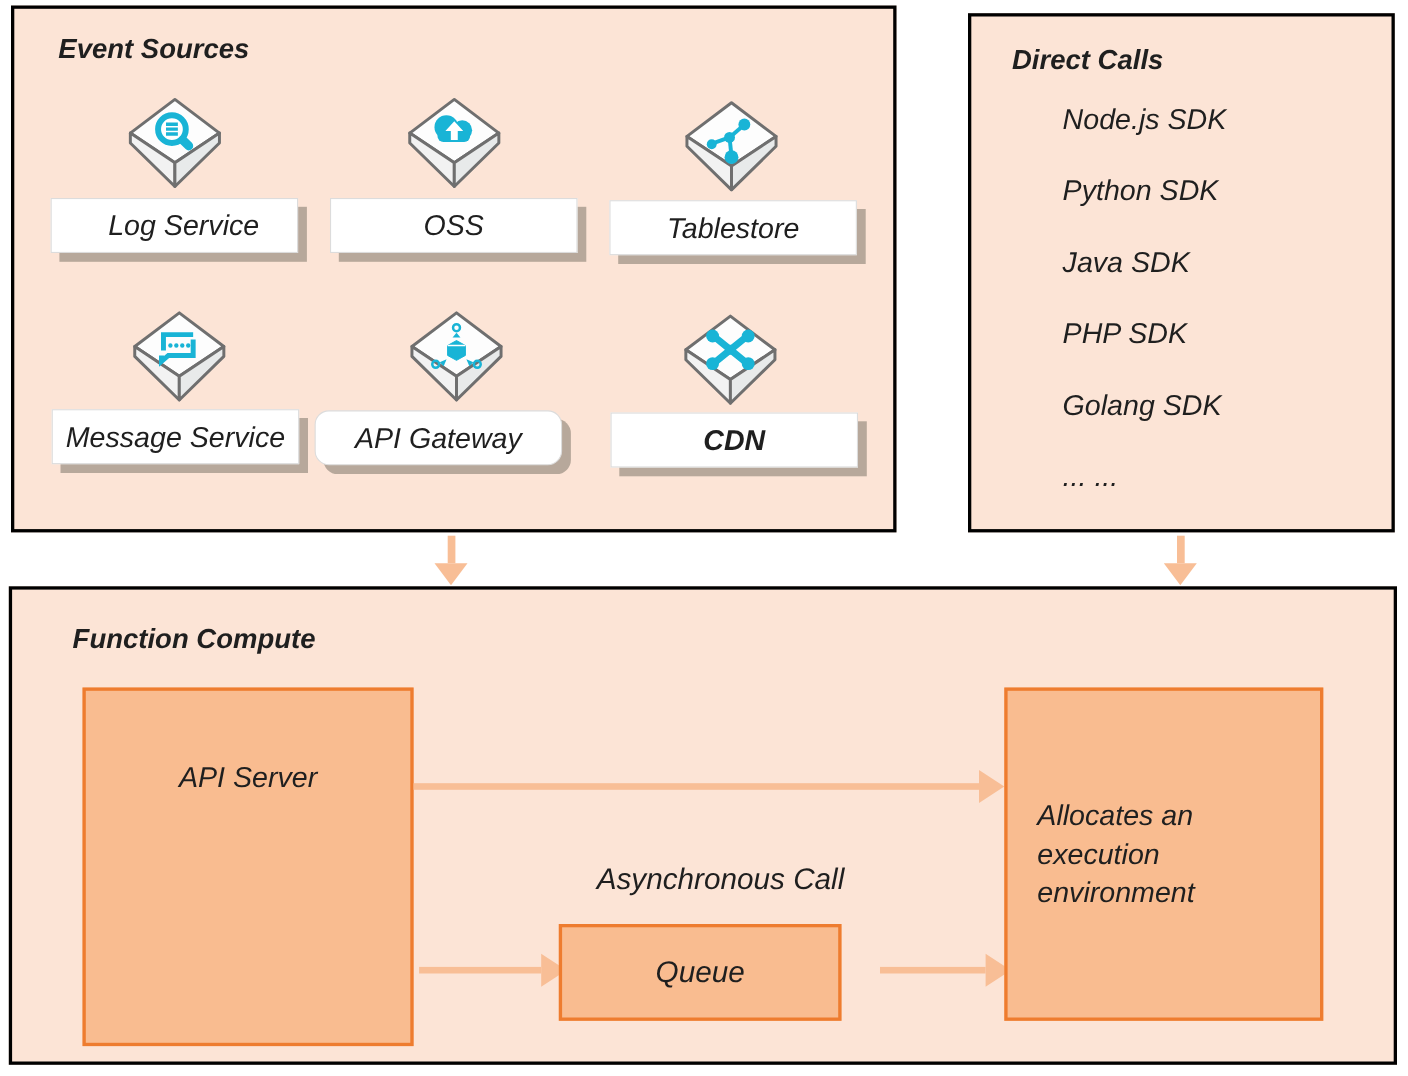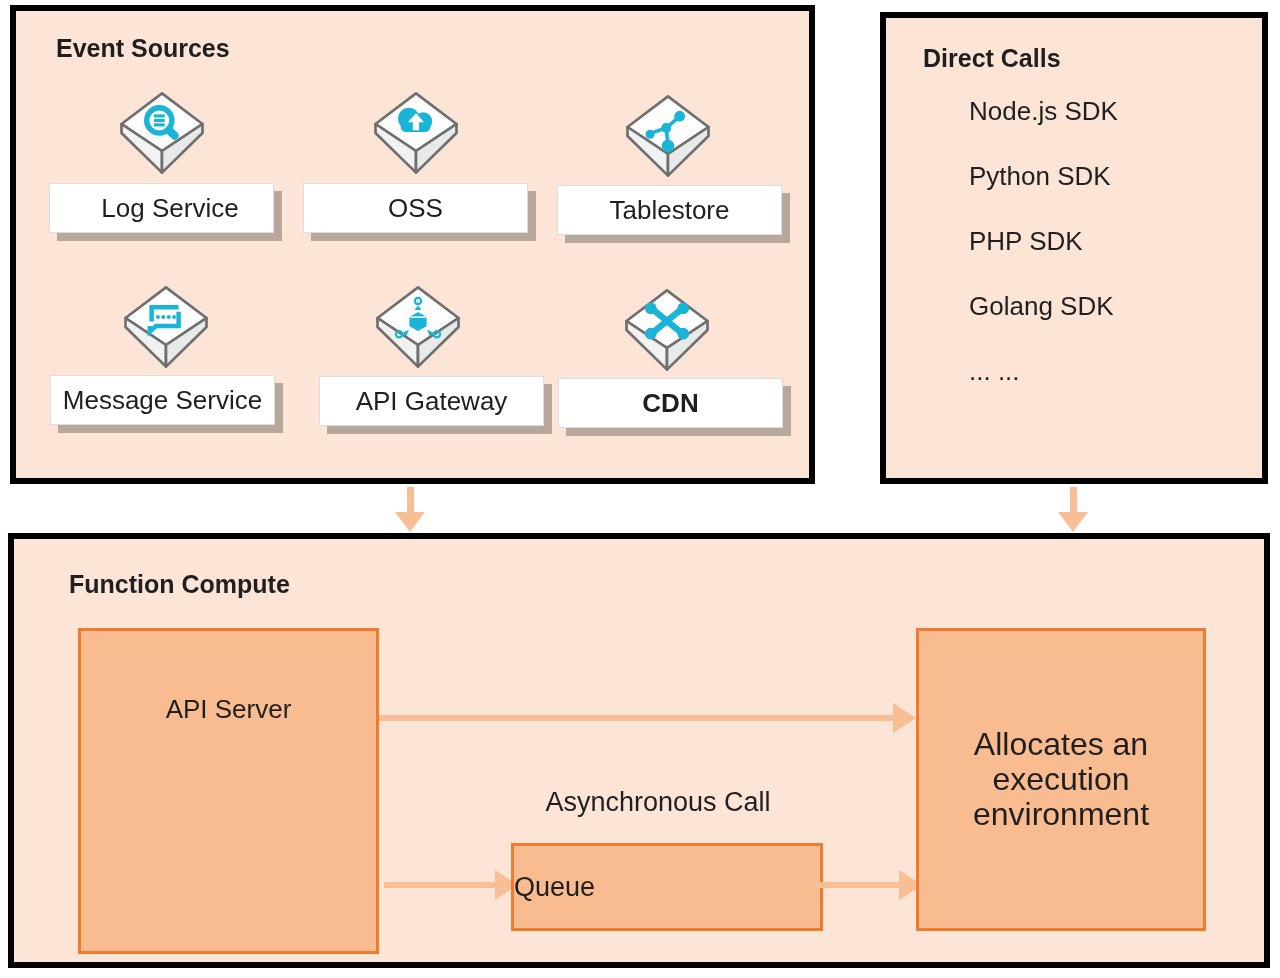--- a/index.html
+++ b/index.html
@@ -1,21 +1,21 @@
 <!DOCTYPE html>
 <html><head>
 <meta charset="utf-8">
 <style>
   html,body{margin:0;padding:0;background:#fff;}
   #canvas{
     position:relative;width:1280px;height:978px;background:#ffffff;
     font-family:"Liberation Sans",sans-serif;color:#1f1f1f;overflow:hidden;
   }
   
-  .panel{position:absolute;background:#fce4d6;border:6px solid #000000;box-sizing:border-box;}
+  .panel{position:absolute;background:#fce4d6;border:3px solid #000000;box-sizing:border-box;font-style:italic;}
   #event-sources{left:10px;top:5px;width:805px;height:479px;}
   #direct-calls{left:880px;top:12px;width:388px;height:472px;}
   #function-compute{left:8px;top:533px;width:1262px;height:435px;}
   .panel-title{position:absolute;font-size:25px;font-weight:bold;white-space:nowrap;}
   #es-title{left:40px;top:23px;}
   #dc-title{left:37px;top:26px;}
   #fc-title{left:55px;top:31px;}
   
   .svc-icon{position:absolute;width:98px;height:90px;}
   #icon-log{left:97px;top:77px;}
@@ -28,36 +28,36 @@
   .svc-label{
     position:absolute;width:225px;height:50px;background:#ffffff;
     border:1px solid #dcdcdc;box-sizing:border-box;
     box-shadow:8px 8px 0 0 #b7a89b;
     font-size:26px;line-height:48px;text-align:center;white-space:nowrap;
   }
   #label-log{left:33px;top:172px;padding-left:17px;}
   #label-oss{left:287px;top:172px;text-align:center;}
   #label-tablestore{left:541px;top:174px;}
   #label-message{left:34px;top:364px;}
-  #label-gateway{left:303px;top:365px;}
+  #label-gateway{left:273px;top:365px;border-radius:13px;}
   #label-cdn{left:542px;top:367px;}
   #label-cdn{font-weight:bold;}
   
   #sdk-list{position:absolute;left:83px;top:76px;}
   .sdk-item{font-size:26px;height:34px;line-height:34px;margin-bottom:31px;white-space:nowrap;}
   
   .obox{position:absolute;background:#f9bc90;border:3px solid #ee7c2f;box-sizing:border-box;}
   #api-server-box{left:64px;top:89px;width:301px;height:326px;}
-  #queue-box{left:497px;top:304px;width:312px;height:88px;display:flex;align-items:center;justify-content:flex-start;}
+  #queue-box{left:497px;top:304px;width:257px;height:88px;display:flex;align-items:center;justify-content:center;}
   #alloc-box{left:902px;top:89px;width:290px;height:303px;display:flex;align-items:center;justify-content:center;}
   .obox .line{position:absolute;left:0;width:100%;text-align:center;font-size:26px;height:36px;line-height:36px;}
   #api-server-title{top:60px;}
   #api-server-sub{top:135px;}
   #queue-box .qtext{font-size:27px;}
-  #alloc-box .atext{width:230px;text-align:center;font-size:32px;line-height:35px;}
+  #alloc-box .atext{width:230px;font-size:26px;line-height:35px;}
   
   .flow-label{position:absolute;width:400px;text-align:center;font-size:27px;height:36px;line-height:36px;}
   #sync-label{left:447px;top:120px;}
   #async-label{left:444px;top:245px;}
   
   .arrow-down{position:absolute;width:30px;display:flex;flex-direction:column;align-items:center;}
   .arrow-down .shaft{width:7px;background:#f8be96;flex:1;}
   .arrow-down .head{width:0;height:0;border-left:15px solid transparent;border-right:15px solid transparent;border-top:20px solid #f8be96;}
   #arrow-es{left:395px;top:487px;height:45px;}
   #arrow-dc{left:1058px;top:487px;height:45px;}
@@ -175,20 +175,21 @@
     <div id="label-message" class="svc-label">Message Service</div>
     <div id="label-gateway" class="svc-label">API Gateway</div>
     <div id="label-cdn" class="svc-label">CDN</div>
   </div>
 
   <div id="direct-calls" class="panel">
     <div id="dc-title" class="panel-title">Direct Calls</div>
     <div id="sdk-list">
       <div class="sdk-item">Node.js SDK</div>
       <div class="sdk-item">Python SDK</div>
+      <div class="sdk-item">Java SDK</div>
       <div class="sdk-item">PHP SDK</div>
       <div class="sdk-item">Golang SDK</div>
       <div class="sdk-item">... ...</div>
     </div>
   </div>
 
   <div id="arrow-es" class="arrow-down">
     <div class="shaft"></div>
     <div class="head"></div>
   </div>

